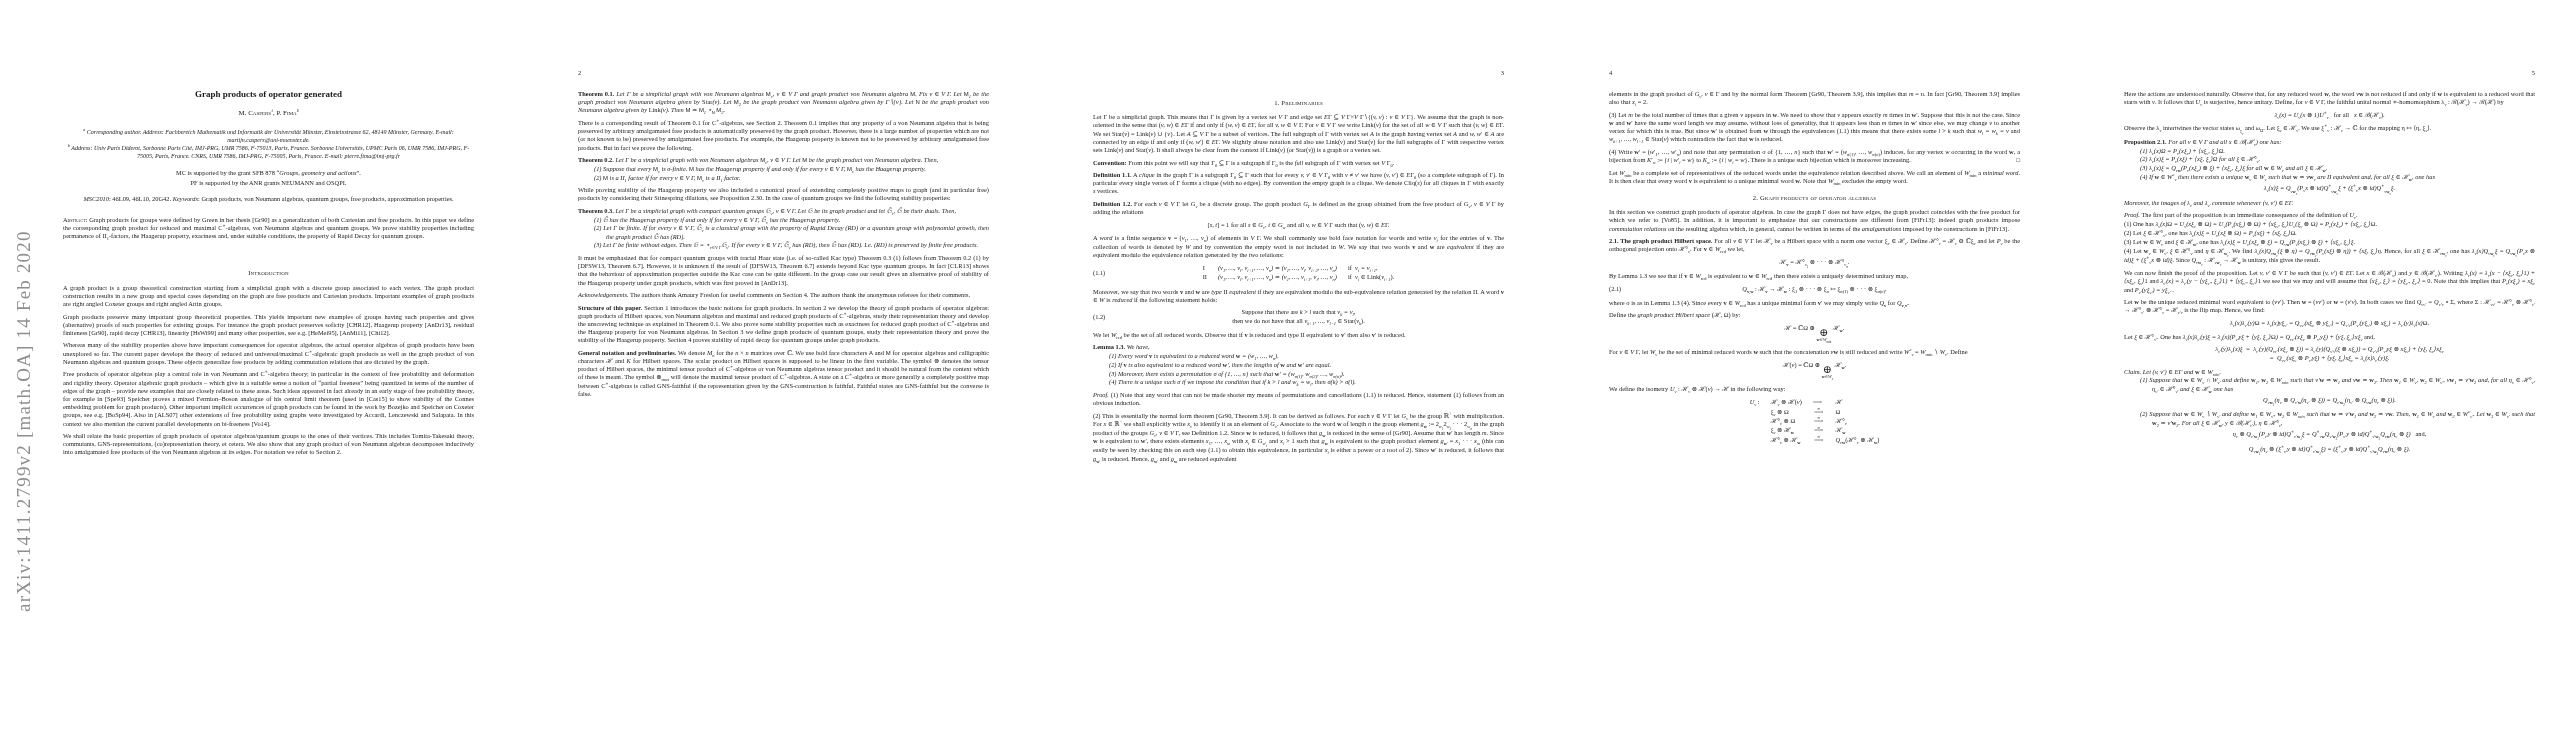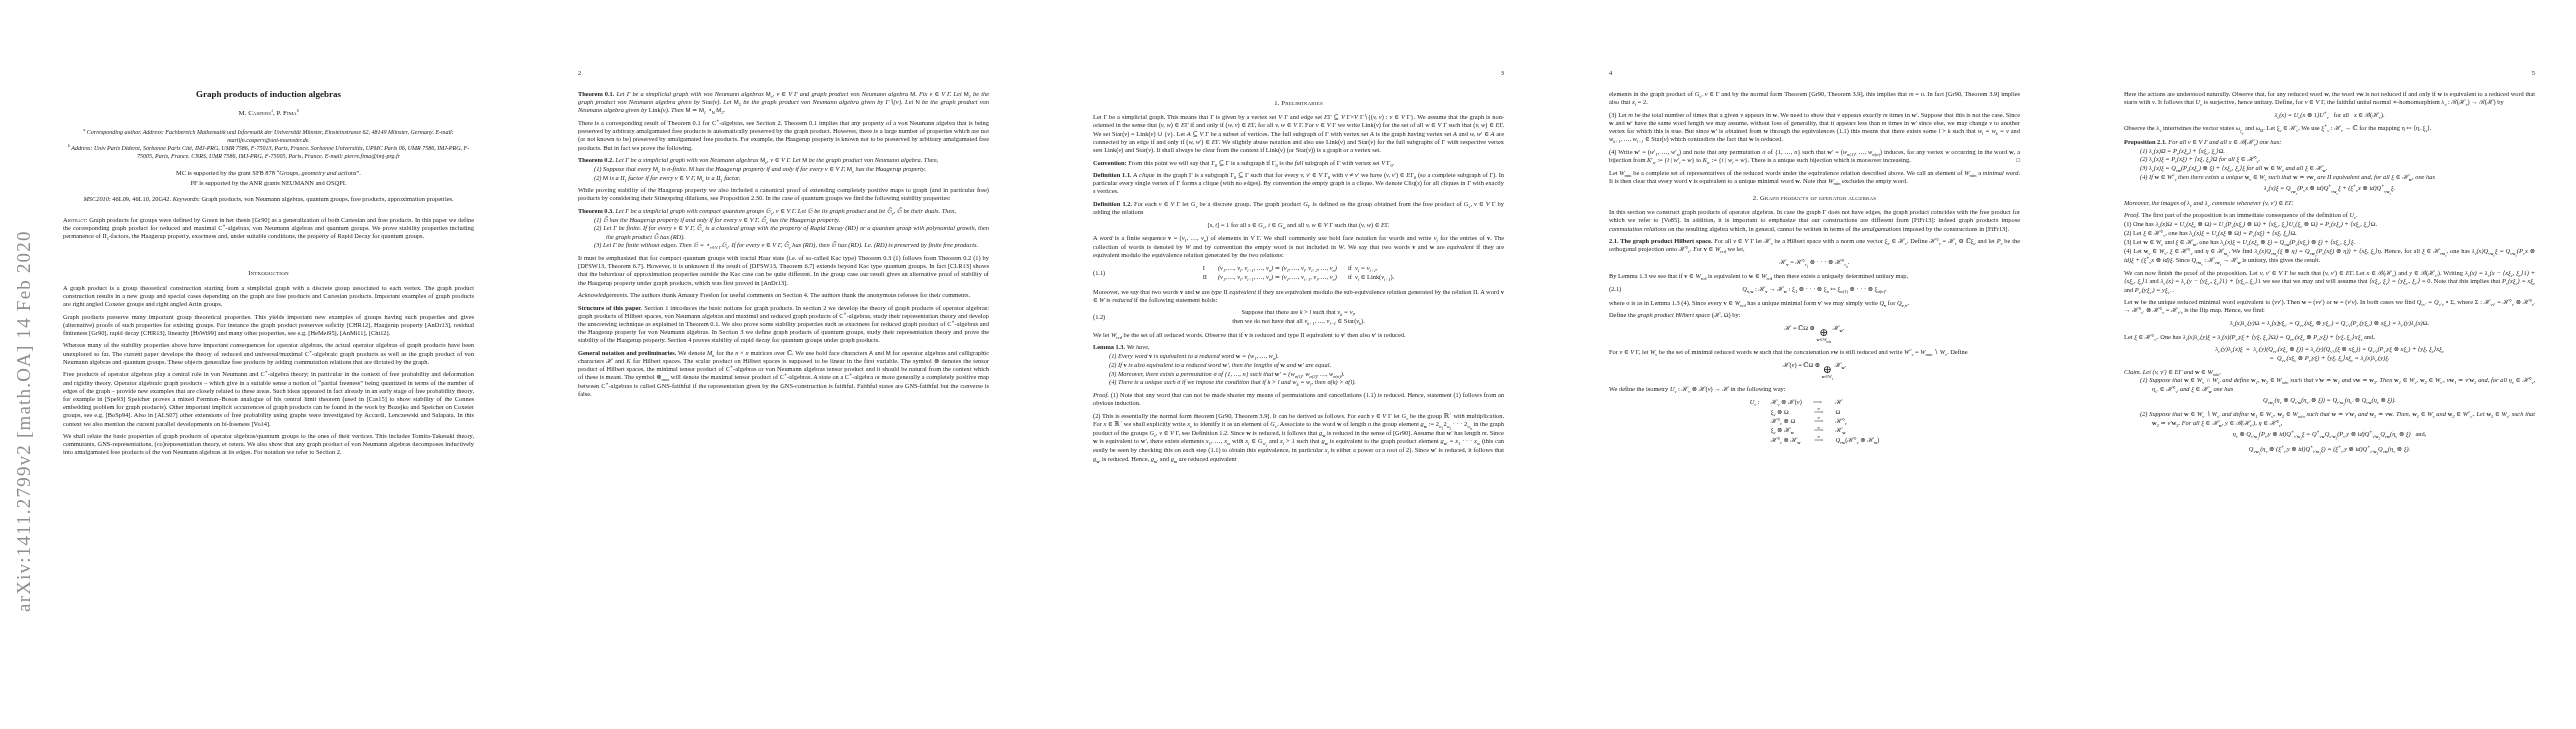--- a/index.html
+++ b/index.html
@@ -40,21 +40,21 @@
   .xa{display:inline-block;position:relative;padding:0 1.2px;}
   .xt{position:absolute;top:-.66em;left:50%;transform:translateX(-50%);font-size:.68em;}
 </style>
 </head>
 <body>
 
 <div class="canvas">
   <section class="page" style="left:0">
     <div class="wm">arXiv:1411.2799v2  [math.OA]  14 Feb 2020</div>
     <div class="content">
-        <div class="title">Graph products of induction algebras</div>
+        <div class="title">Graph products of operator generated</div>
         <div class="authors">M. Caspers<sup><i>a</i></sup>, P. Fima<sup><i>b</i></sup></div>
         <div class="affil"><sup>a</sup> Corresponding author. Address: Fachbereich Mathematik und Informatik der Universität Münster, Einsteinstrasse 62, 48149 Münster, Germany. E-mail: martijn.caspers@uni-muenster.de.<br><sup>b</sup> Address: Univ Paris Diderot, Sorbonne Paris Cité, IMJ-PRG, UMR 7586, F-75013, Paris, France. Sorbonne Universités, UPMC Paris 06, UMR 7586, IMJ-PRG, F-75005, Paris, France. CNRS, UMR 7586, IMJ-PRG, F-75005, Paris, France. E-mail: pierre.fima@imj-prg.fr</div>
         <div class="support">MC is supported by the grant SFB 878 “<i>Groups, geometry and actions</i>”.</div>
         <div class="support">PF is supported by the ANR grants NEUMANN and OSQPI.</div>
         <div class="msc"><i>MSC2010</i>: 46L09, 46L10, 20G42. <i>Keywords</i>: Graph products, von Neumann algebras, quantum groups, free products, approximation properties.</div>
         <div class="abstract"><span class="sc">Abstract</span>: Graph products for groups were defined by Green in her thesis [Gr90] as a generalization of both Cartesian and free products. In this paper we define the corresponding graph product for reduced and maximal C<sup>∗</sup>-algebras, von Neumann algebras and quantum groups. We prove stability properties including permanence of II<sub>1</sub>-factors, the Haagerup property, exactness and, under suitable conditions, the property of Rapid Decay for quantum groups.</div>
         <div class="head intro">Introduction</div>
         <div class="para">A graph product is a group theoretical construction starting from a simplicial graph with a discrete group associated to each vertex. The graph product construction results in a new group and special cases depending on the graph are free products and Cartesian products. Important examples of graph products are right angled Coxeter groups and right angled Artin groups.</div>
         <div class="para">Graph products preserve many important group theoretical properties. This yields important new examples of groups having such properties and gives (alternative) proofs of such properties for existing groups. For instance the graph product preserves soficity [CHR12], Haagerup property [AnDr13], residual finiteness [Gr90], rapid decay [CHR13], linearity [HsWi99] and many other properties, see e.g. [HeMei95], [AnMi11], [Chi12].</div>
         <div class="para">Whereas many of the stability properties above have important consequences for operator algebras, the actual operator algebras of graph products have been unexplored so far. The current paper develops the theory of reduced and universal/maximal C<sup>∗</sup>-algebraic graph products as well as the graph product of von Neumann algebras and quantum groups. These objects generalize free products by adding commutation relations that are dictated by the graph.</div>

